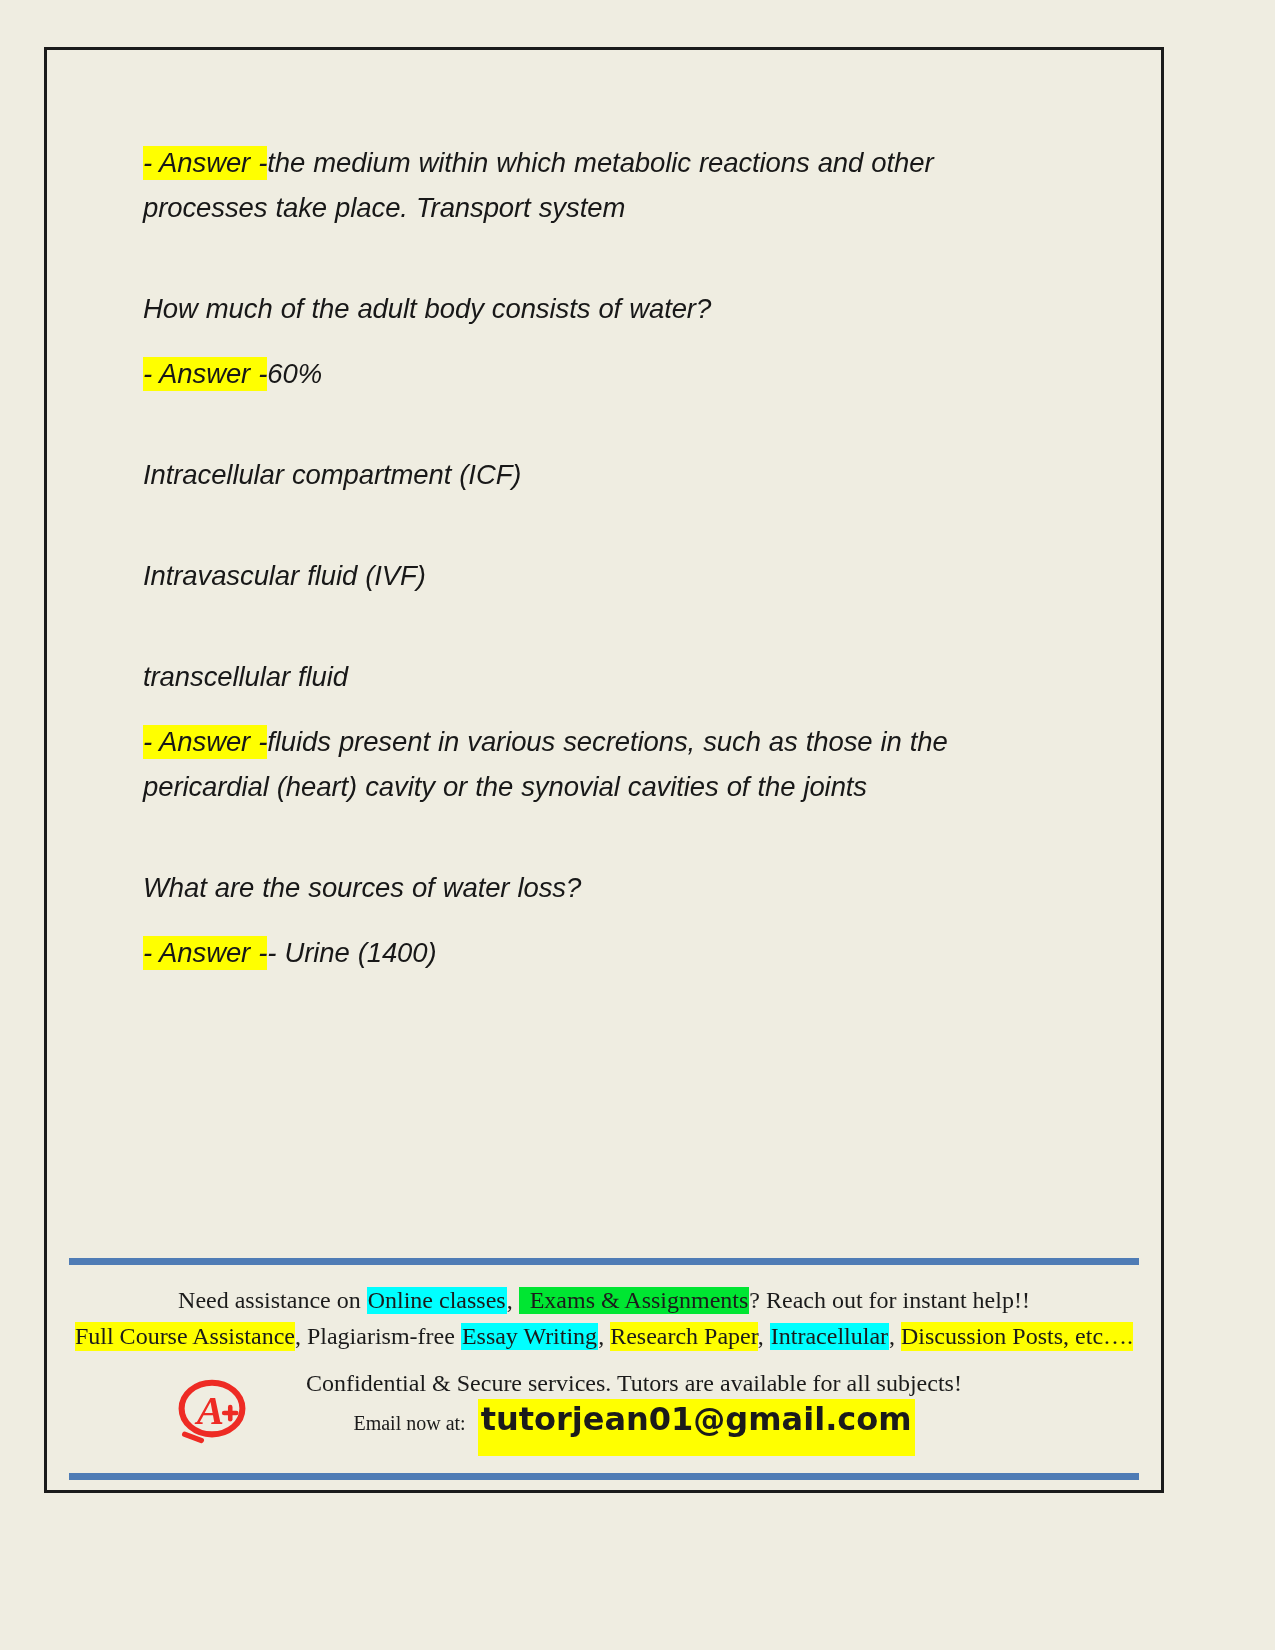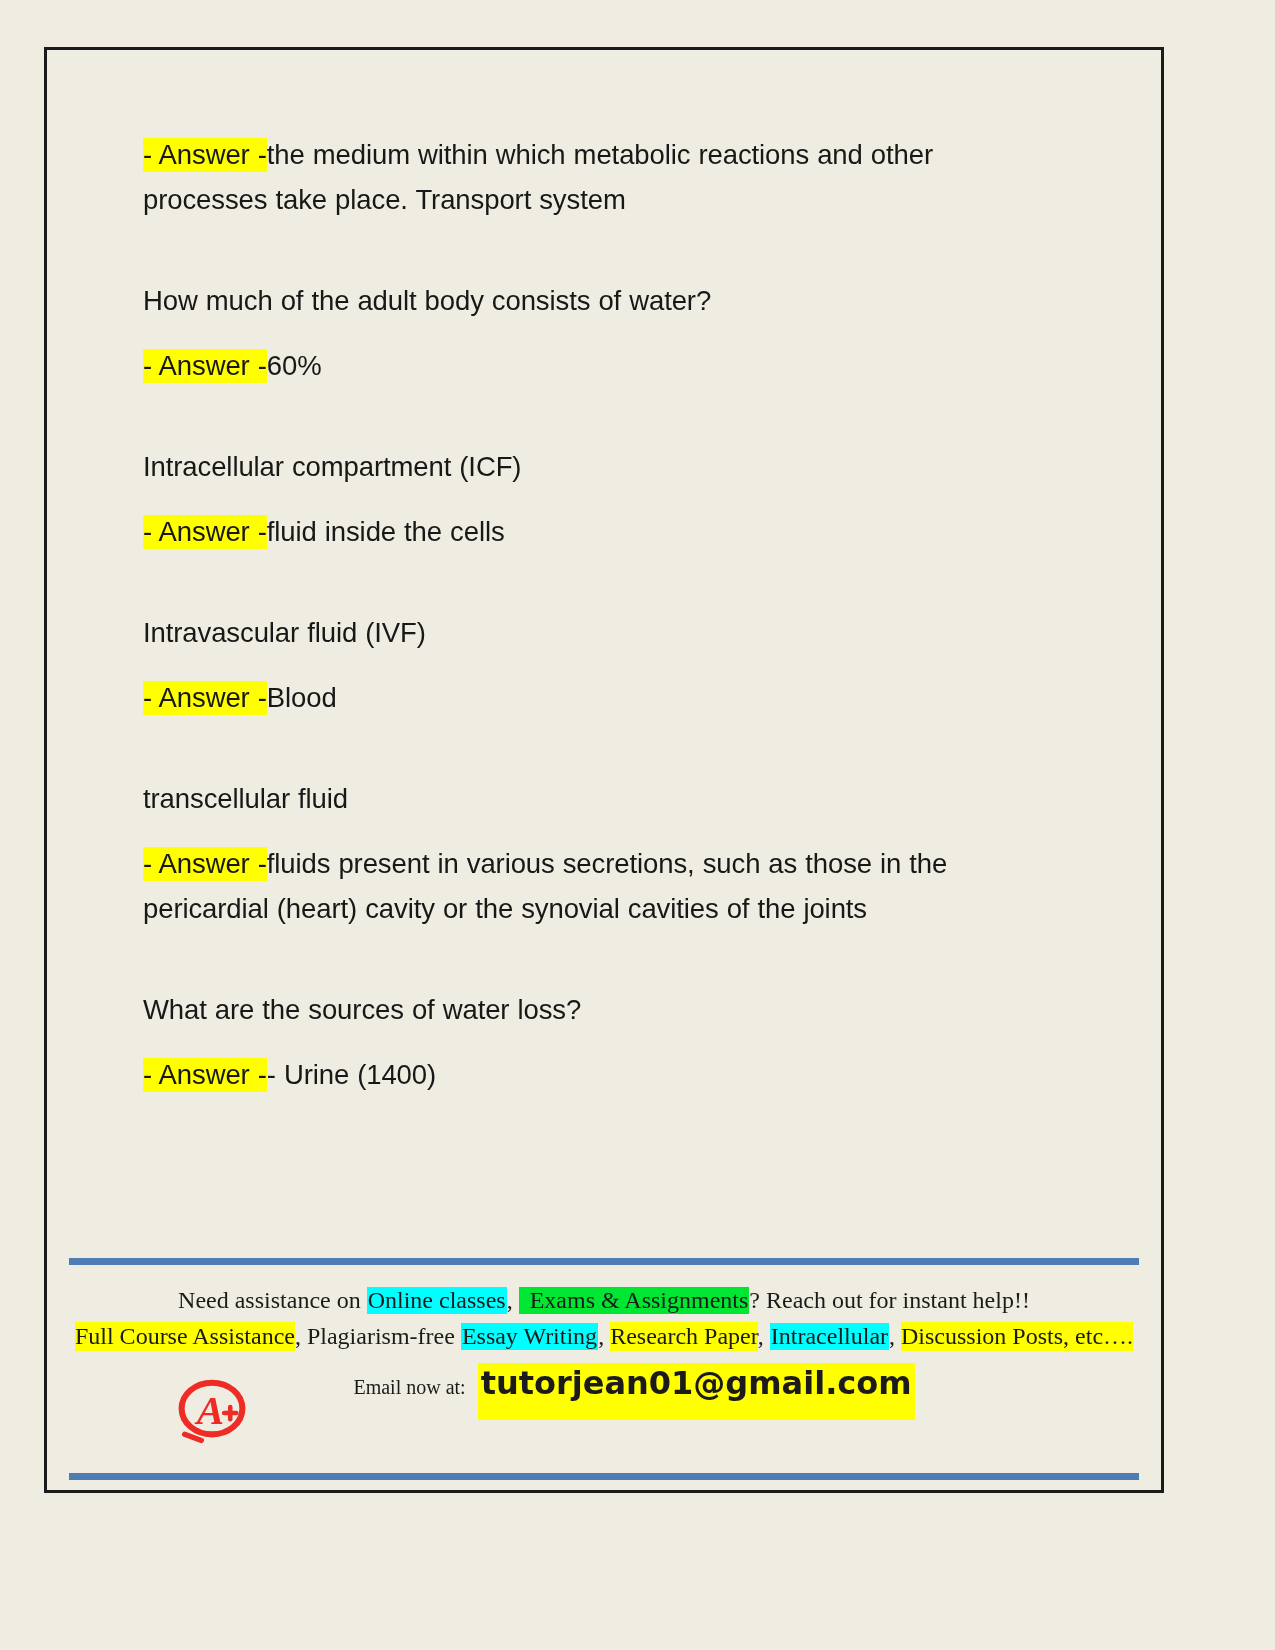--- a/index.html
+++ b/index.html
@@ -21,22 +21,23 @@
     width: 1120px;
     height: 1446px;
     border: 3px solid #1b1b1b;
     background: #efede1;
     box-sizing: border-box;
   }
 
   #content {
     position: absolute;
     left: 96px;
-    top: 82px;
+    top: 90px;
     width: 915px;
+    font-style: italic;
   }
 
   .qa-block {
     margin-bottom: 56px;
   }
   .qa-block:last-child { margin-bottom: 0; }
 
   .line {
     font-size: 27.5px;
     line-height: 45px;
@@ -136,26 +137,24 @@
       <div class="line"><span class="hl-yellow">- Answer -</span><span>the medium within which metabolic reactions and other processes take place. Transport system</span></div>
     </div>
 
     <div class="qa-block">
       <div class="line q-line">How much of the adult body consists of water?</div>
       <div class="line"><span class="hl-yellow">- Answer -</span><span>60%</span></div>
     </div>
 
     <div class="qa-block">
       <div class="line q-line">Intracellular compartment (ICF)</div>
-      <div class="line"><span class="hl-yellow">- Answer -</span><span>fluid inside the cells</span></div>
     </div>
 
     <div class="qa-block">
       <div class="line q-line">Intravascular fluid (IVF)</div>
-      <div class="line"><span class="hl-yellow">- Answer -</span><span>Blood</span></div>
     </div>
 
     <div class="qa-block">
       <div class="line q-line">transcellular fluid</div>
       <div class="line"><span class="hl-yellow">- Answer -</span><span>fluids present in various secretions, such as those in the pericardial (heart) cavity or the synovial cavities of the joints</span></div>
     </div>
 
     <div class="qa-block">
       <div class="line q-line">What are the sources of water loss?</div>
       <div class="line"><span class="hl-yellow">- Answer -</span><span>- Urine (1400)</span></div>
@@ -178,20 +177,21 @@
         <path d="M 52 76 L 52 76" fill="none" stroke="#ee2b24" stroke-width="8"></path>
         <text x="30" y="72" font-family="'Liberation Serif', serif" font-size="54" font-weight="bold" font-style="italic" fill="#ee2b24">A</text>
         <g stroke="#ee2b24" stroke-width="6" stroke-linecap="round">
           <line x1="66" y1="58" x2="82" y2="58"></line>
           <line x1="74" y1="50" x2="74" y2="66"></line>
         </g>
         <line x1="14" y1="86" x2="36" y2="94" stroke="#ee2b24" stroke-width="7" stroke-linecap="round"></line>
       </svg>
 
       <div id="logo-text">
+        <div class="f-line-3">Confidential &amp; Secure services. Tutors are available for all subjects!</div>
         <div class="f-line-3"><span class="email-label">Email now at:</span>&nbsp; <span class="email-addr">tutorjean01@gmail.com</span></div>
       </div>
 
     </div>
 
     <div class="rule" id="rule-bottom"></div>
 
   </div>
 
 </div>

